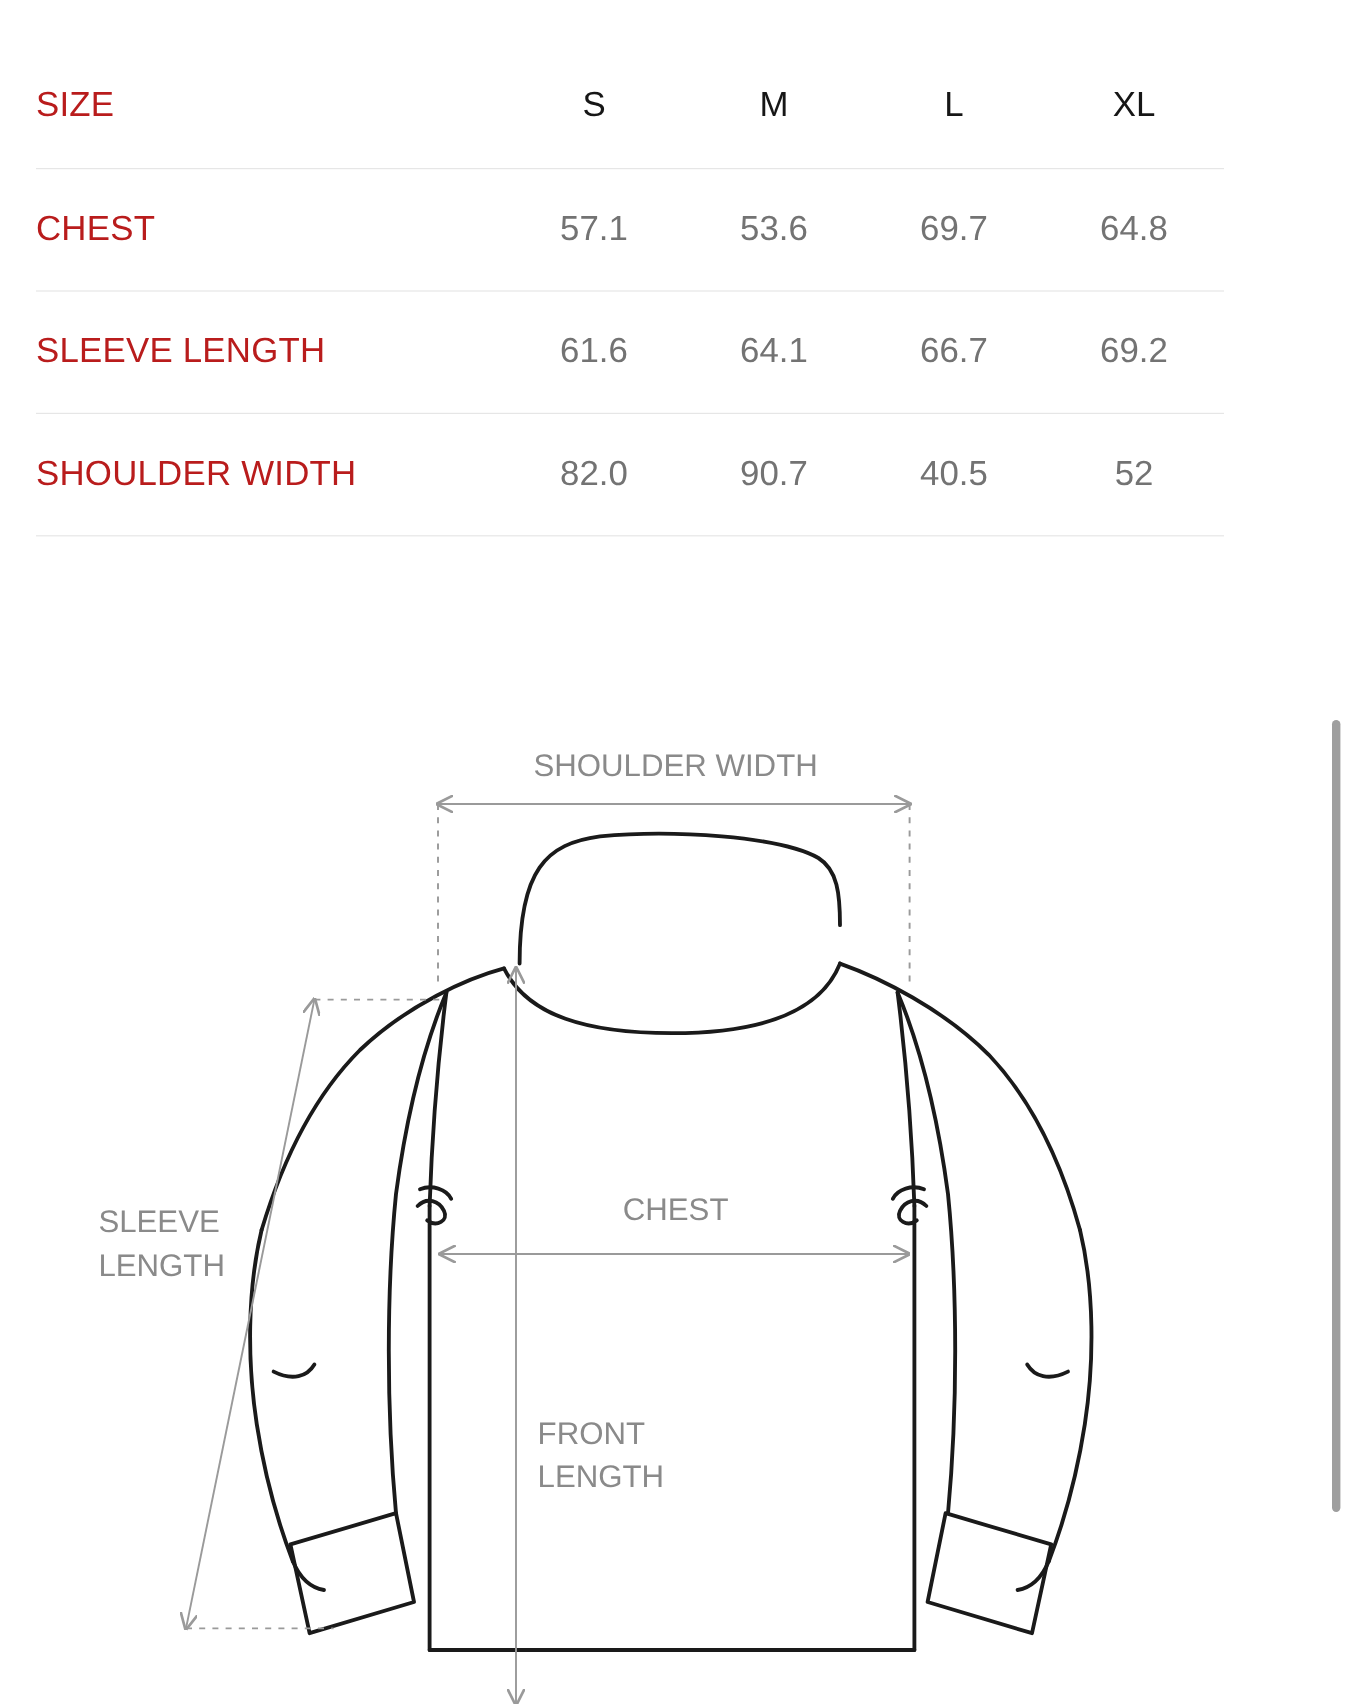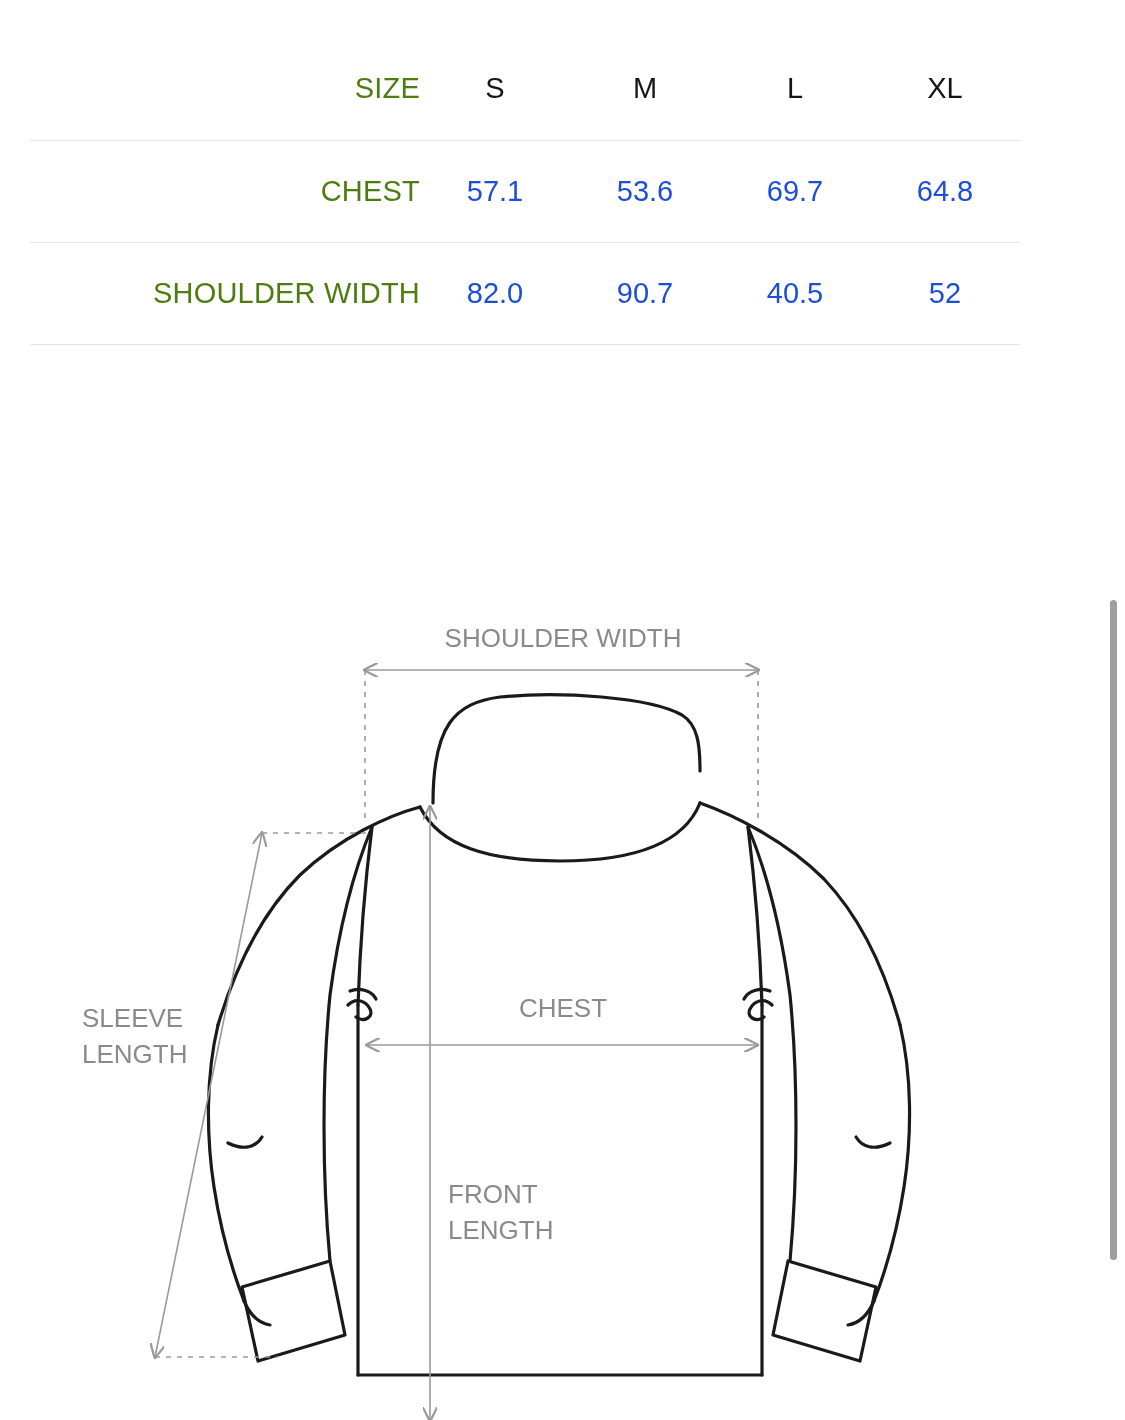--- a/index.html
+++ b/index.html
@@ -30,39 +30,39 @@
     border-bottom: 1px solid #e6e6e6;
   }
   .size-table tr.header-row { border-top: none; }
   .size-table td, .size-table th {
     padding: 0;
     height: 102px;
     vertical-align: middle;
     font-weight: normal;
   }
   .row-label {
-    text-align: right;
+    text-align: left;
     font-size: 29px;
     font-weight: bold;
-    color: #4d7c0f;
+    color: #b91c1c;
     letter-spacing: 0.2px;
     padding-left: 34px;
     width: 390px;
   }
   .col-head {
     text-align: center;
     font-size: 29px;
     font-weight: bold;
     color: #161616;
     width: 150px;
   }
   .cell {
     text-align: center;
     font-size: 29px;
-    color: #1d4ed8;
+    color: #737373;
     width: 150px;
   }
 
   
   .diagram-wrap {
     position: absolute;
     left: 0;
     top: 575px;
     width: 1125px;
     height: 845px;
@@ -99,20 +99,27 @@
         <th class="col-head">M</th>
         <th class="col-head">L</th>
         <th class="col-head">XL</th>
       </tr>
       <tr>
         <td class="row-label">CHEST</td>
         <td class="cell">57.1</td>
         <td class="cell">53.6</td>
         <td class="cell">69.7</td>
         <td class="cell">64.8</td>
+      </tr>
+      <tr>
+        <td class="row-label">SLEEVE LENGTH</td>
+        <td class="cell">61.6</td>
+        <td class="cell">64.1</td>
+        <td class="cell">66.7</td>
+        <td class="cell">69.2</td>
       </tr>
       <tr>
         <td class="row-label">SHOULDER WIDTH</td>
         <td class="cell">82.0</td>
         <td class="cell">90.7</td>
         <td class="cell">40.5</td>
         <td class="cell">52</td>
       </tr>
     </tbody>
   </table>

